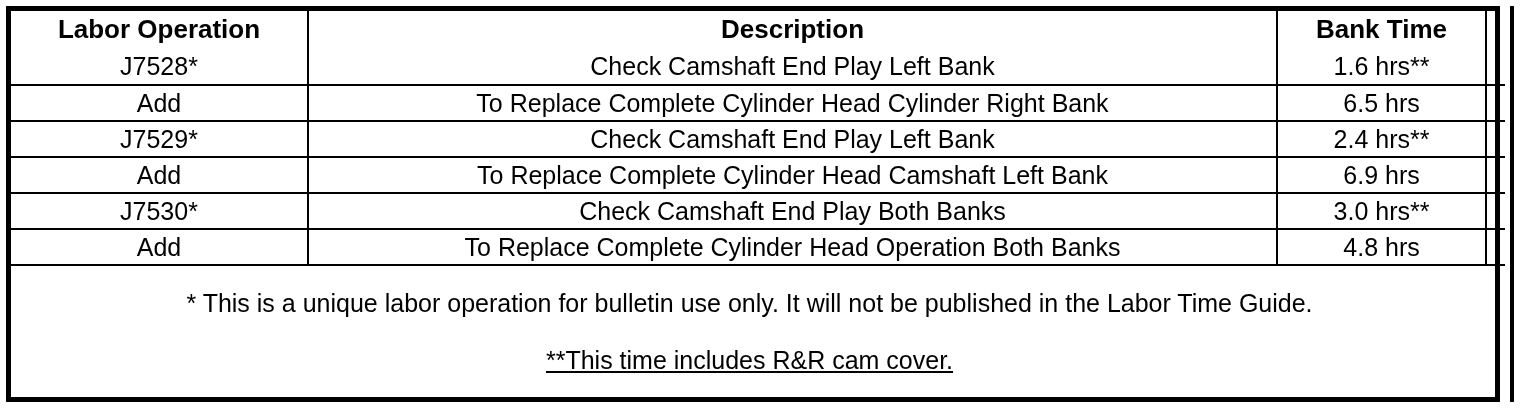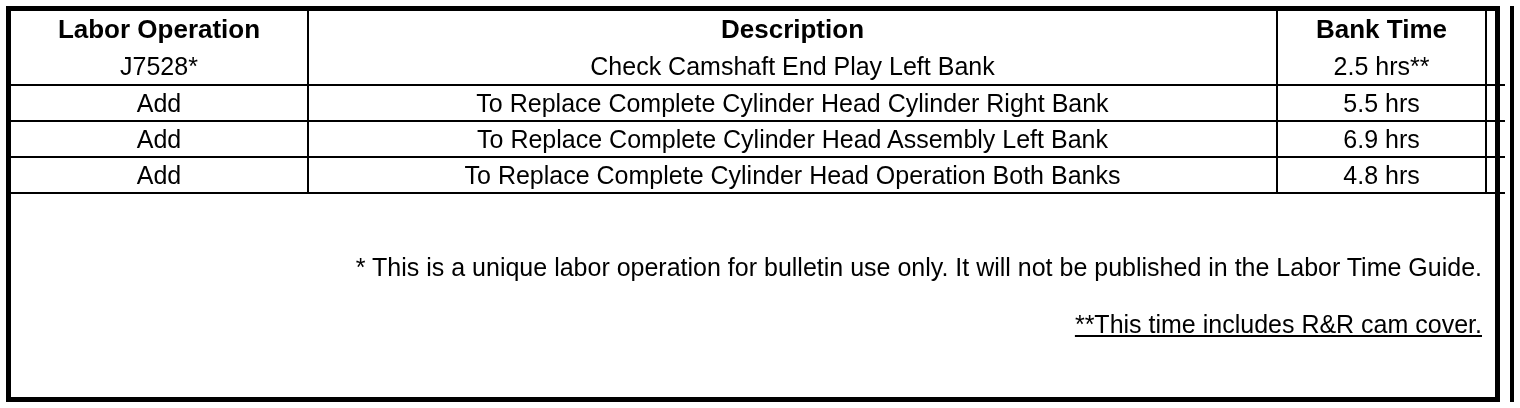--- a/index.html
+++ b/index.html
@@ -93,21 +93,20 @@
     text-align: left;
     vertical-align: top;
     padding: 8px 0 0 8px;
     font-size: 25px;
     white-space: normal;
     border-top: 4px solid #000000;
   }
   .footnote p {
     margin: 0 17px 0 0;
     line-height: 1.15;
-    text-align: right;
   }
   .footnote p.gap {
     margin-top: 28px;
     text-decoration: underline;
   }
 </style>
 </head>
 <body>
 
 <div class="page">
@@ -128,39 +127,51 @@
           <th>Bank Time</th>
           <th></th>
         </tr>
       </thead>
 
       <tbody>
 
         <tr class="row-d">
           <td>J7528*</td>
           <td>Check Camshaft End Play Left Bank</td>
-          <td>2.5 hrs**</td>
+          <td>1.6 hrs**</td>
           <td></td>
         </tr>
 
         <tr class="row-d">
           <td>Add</td>
           <td>To Replace Complete Cylinder Head Cylinder Right Bank</td>
-          <td>5.5 hrs</td>
+          <td>6.5 hrs</td>
           <td></td>
         </tr>
 
+        <tr class="row-d">
+          <td>J7529*</td>
+          <td>Check Camshaft End Play Left Bank</td>
+          <td>2.4 hrs**</td>
+          <td></td>
+        </tr>
 
         <tr class="row-d">
           <td>Add</td>
-          <td>To Replace Complete Cylinder Head Assembly Left Bank</td>
+          <td>To Replace Complete Cylinder Head Camshaft Left Bank</td>
           <td>6.9 hrs</td>
           <td></td>
         </tr>
 
+        <tr class="row-d">
+          <td>J7530*</td>
+          <td>Check Camshaft End Play Both Banks</td>
+          <td>3.0 hrs**</td>
+          <td></td>
+        </tr>
 
         <tr class="row-d">
           <td>Add</td>
           <td>To Replace Complete Cylinder Head Operation Both Banks</td>
           <td>4.8 hrs</td>
           <td></td>
         </tr>
 
         <tr>
           <td class="footnote" colspan="4">

